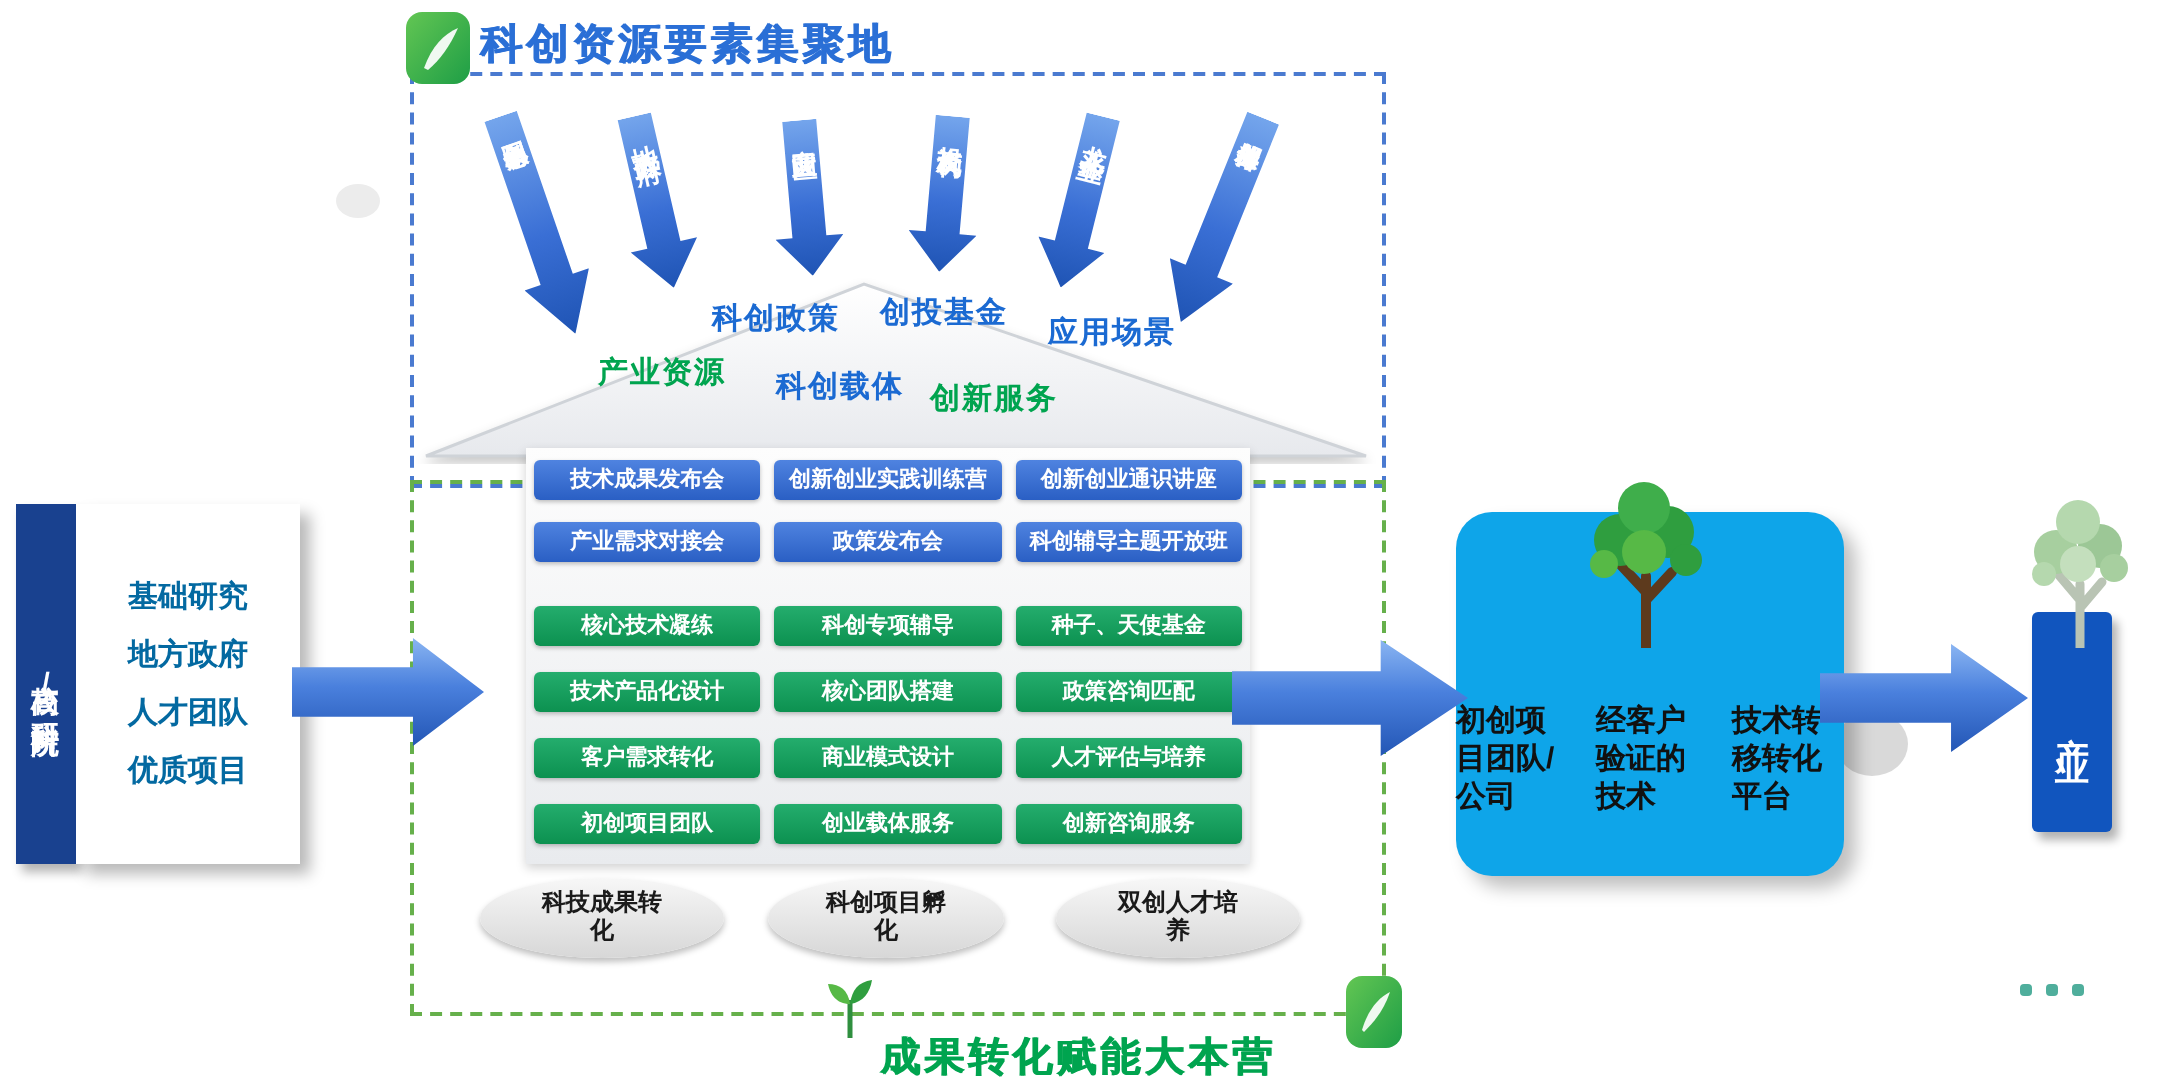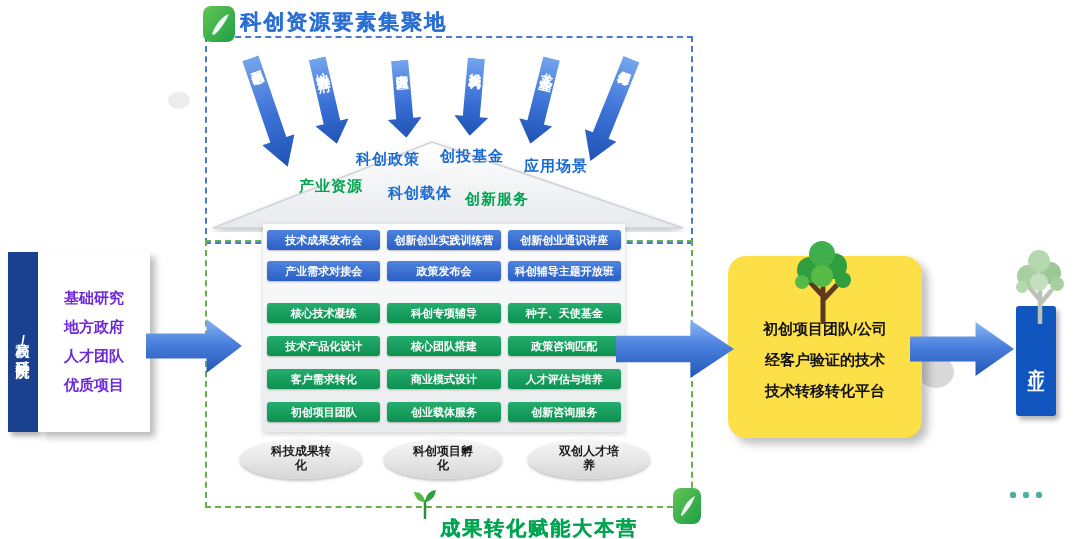--- a/index.html
+++ b/index.html
@@ -59,29 +59,29 @@
   .ellipse span{display:inline-block;width:70px;}
 
   
   .vlabel{background:#19418f;color:#fff;font-weight:bold;display:flex;align-items:center;
           justify-content:center;box-shadow:3px 4px 5px rgba(0,0,0,.3);z-index:3;}
   .vlabel span{writing-mode:vertical-rl;text-orientation:upright;}
   .uni-box{left:8px;top:252px;width:30px;height:180px;font-size:14px;}
   .uni-box span{letter-spacing:1px;}
   .left-card{left:38px;top:252px;width:112px;height:180px;background:#fff;z-index:3;
              box-shadow:5px 5px 7px rgba(0,0,0,.28);display:flex;flex-direction:column;
-             align-items:center;justify-content:center;gap:10px;font-size:15px;font-weight:bold;color:#6d28d9;}
+             align-items:center;justify-content:center;gap:10px;font-size:15px;font-weight:bold;color:#0369a1;}
 
   
   .flow-arrow{z-index:4;background:linear-gradient(180deg,#8ab5f2 0%,#4a80dd 45%,#2356b5 100%);
               clip-path:polygon(0 27%,63% 27%,63% 0,100% 50%,63% 100%,63% 73%,0 73%);}
 
   
-  .startup-card{left:728px;top:256px;width:194px;height:182px;background:#fde047;border-radius:18px;
-                z-index:3;box-shadow:6px 6px 9px rgba(0,0,0,.25);display:flex;flex-direction:column;
+  .startup-card{left:728px;top:256px;width:194px;height:182px;background:#0ea5e9;border-radius:18px;
+                z-index:3;box-shadow:6px 6px 9px rgba(0,0,0,.25);display:flex;flex-direction:row;
                 align-items:center;padding-top:64px;box-sizing:border-box;gap:12px;
                 font-size:15px;font-weight:bold;color:#111;}
   .tree1{left:788px;top:236px;z-index:5;}
   .tree2{left:1010px;top:246px;z-index:5;}
   .industry-box{left:1016px;top:306px;width:40px;height:110px;background:#1155be;border-radius:3px;
                 font-size:17px;}
   .industry-box span{letter-spacing:6px;}
 
   .dots{left:1010px;top:492px;display:flex;gap:7px;z-index:5;}
   .dots i{width:6px;height:6px;border-radius:2px;background:#4fae9c;display:block;}

